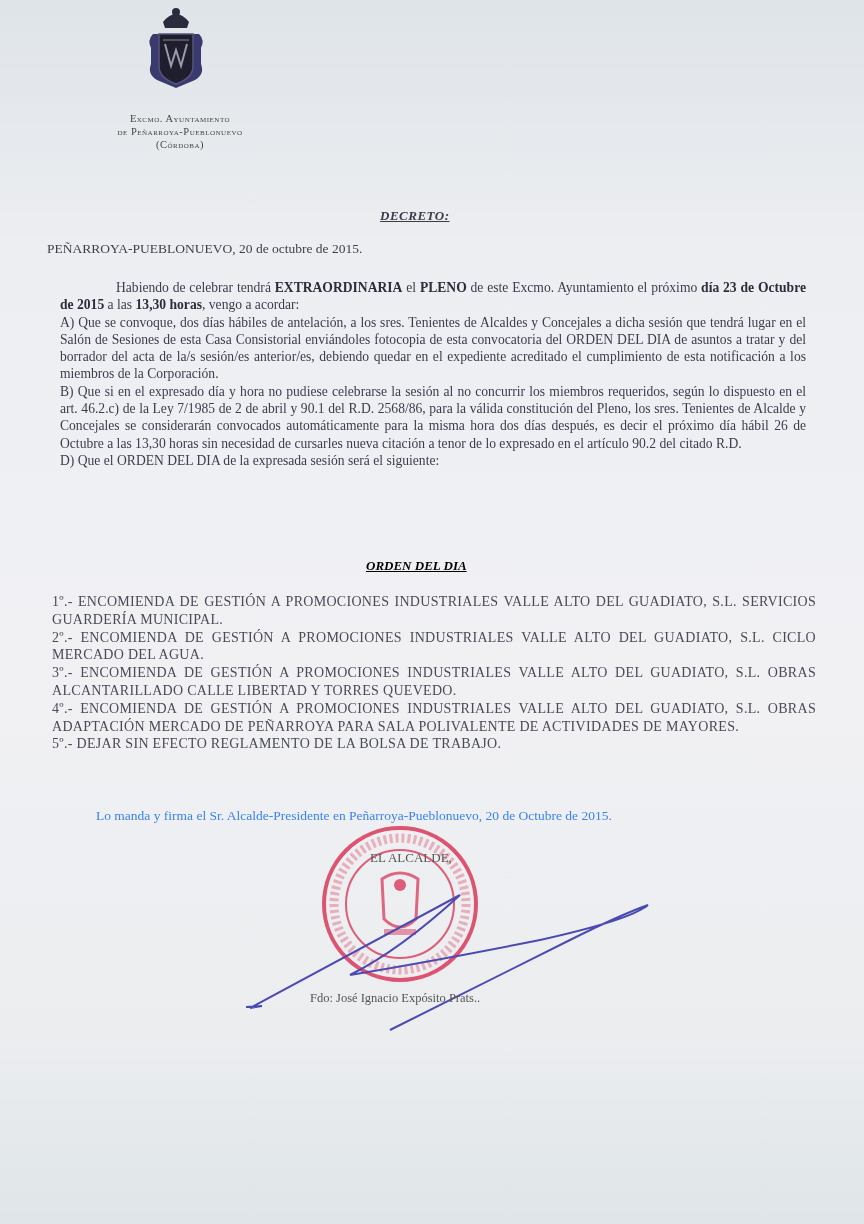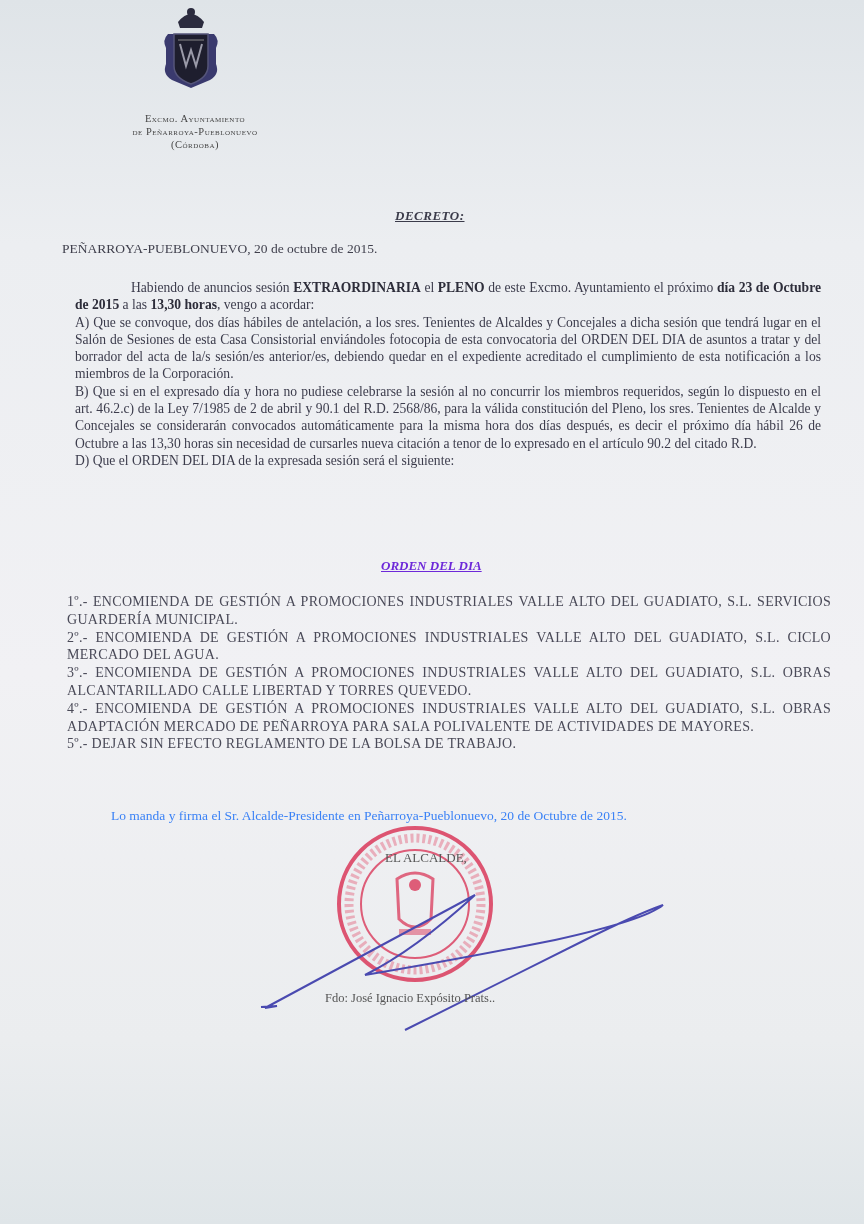--- a/index.html
+++ b/index.html
@@ -2,32 +2,32 @@
 <html><head>
 <meta charset="utf-8">
 <style>
   html, body { margin:0; padding:0; }
   body {
     width:864px; height:1224px; overflow:hidden; position:relative;
     background: linear-gradient(180deg, #dfe4e8 0%, #eceef1 20%, #f1f1f4 55%, #ebedef 85%, #dfe5e8 100%);
     font-family: "Liberation Serif", "DejaVu Serif", serif;
     color:#3a3a48;
   }
-  .page { position:absolute; inset:0;margin-left:15px; }
+  .page { position:absolute; inset:0; }
   .crest { position:absolute; left:143px; top:4px; width:66px; height:88px; }
   .org { position:absolute; left:70px; top:112px; width:220px; text-align:center;
     font-size:10.5px; line-height:13px; letter-spacing:0.5px; color:#444; font-variant: small-caps; }
   .title { position:absolute; left:380px; top:208px; font-size:13px; font-style:italic; font-weight:bold;
     text-decoration:underline; color:#3b3b4a; letter-spacing:0.5px; }
   .dateline { position:absolute; left:47px; top:241px; font-size:13.5px; color:#3f3f4c; }
   .body { position:absolute; left:60px; top:279px; width:746px; font-size:13.6px; line-height:17.3px; text-align:justify; color:#3c3c4c; }
   .body p { margin:0; }
   .indent { text-indent:56px; }
   b { color:#2d2d3a; }
-  .od-title { position:absolute; left:366px; top:558px; font-size:13px; font-style:italic; font-weight:bold; text-decoration:underline; color:#6d28d9; }
+  .od-title { position:absolute; left:366px; top:558px; font-size:13px; font-style:italic; font-weight:bold; text-decoration:underline; color:#000000; }
   .items { position:absolute; left:52px; top:593px; width:764px; font-size:14px; line-height:17.8px; text-align:justify; color:#4a4a58; letter-spacing:0.3px; }
   .items p { margin:0; }
   .closing { position:absolute; left:96px; top:808px; font-size:13.5px; color:#3b82f6; }
   .alcalde { position:absolute; left:370px; top:850px; font-size:13px; color:#555; }
   .fdo { position:absolute; left:310px; top:991px; font-size:12.5px; color:#555; }
   .stamp { position:absolute; left:318px; top:823px; width:164px; height:162px; }
   .signature { position:absolute; left:240px; top:880px; width:420px; height:160px; }
 </style>
 </head>
 <body>
@@ -46,21 +46,21 @@
   <div class="org">
     <div>Excmo. Ayuntamiento</div>
     <div>de Peñarroya-Pueblonuevo</div>
     <div>(Córdoba)</div>
   </div>
 
   <div class="title">DECRETO:</div>
   <div class="dateline">PEÑARROYA-PUEBLONUEVO, 20 de octubre de 2015.</div>
 
   <div class="body">
-    <p class="indent"><span>Habiendo de anuncios sesión </span><b>EXTRAORDINARIA</b><span> el </span><b>PLENO</b><span> de este Excmo. Ayuntamiento el próximo </span><b>día 23 de Octubre de 2015</b><span> a las </span><b>13,30 horas</b><span>, vengo a acordar:</span></p>
+    <p class="indent"><span>Habiendo de celebrar tendrá </span><b>EXTRAORDINARIA</b><span> el </span><b>PLENO</b><span> de este Excmo. Ayuntamiento el próximo </span><b>día 23 de Octubre de 2015</b><span> a las </span><b>13,30 horas</b><span>, vengo a acordar:</span></p>
     <p>A) Que se convoque, dos días hábiles de antelación, a los sres. Tenientes de Alcaldes y Concejales a dicha sesión que tendrá lugar en el Salón de Sesiones de esta Casa Consistorial enviándoles fotocopia de esta convocatoria del ORDEN DEL DIA de asuntos a tratar y del borrador del acta de la/s sesión/es anterior/es, debiendo quedar en el expediente acreditado el cumplimiento de esta notificación a los miembros de la Corporación.</p>
     <p>B) Que si en el expresado día y hora no pudiese celebrarse la sesión al no concurrir los miembros requeridos, según lo dispuesto en el art. 46.2.c) de la Ley 7/1985 de 2 de abril y 90.1 del R.D. 2568/86, para la válida constitución del Pleno, los sres. Tenientes de Alcalde y Concejales se considerarán convocados automáticamente para la misma hora dos días después, es decir el próximo día hábil 26 de Octubre a las 13,30 horas sin necesidad de cursarles nueva citación a tenor de lo expresado en el artículo 90.2 del citado R.D.</p>
     <p>D) Que el ORDEN DEL DIA de la expresada sesión será el siguiente:</p>
   </div>
 
   <div class="od-title">ORDEN DEL DIA</div>
 
   <div class="items">
     <p>1º.- ENCOMIENDA DE GESTIÓN A PROMOCIONES INDUSTRIALES VALLE ALTO DEL GUADIATO, S.L. SERVICIOS GUARDERÍA MUNICIPAL.</p>
     <p>2º.- ENCOMIENDA DE GESTIÓN A PROMOCIONES INDUSTRIALES VALLE ALTO DEL GUADIATO, S.L. CICLO MERCADO DEL AGUA.</p>

